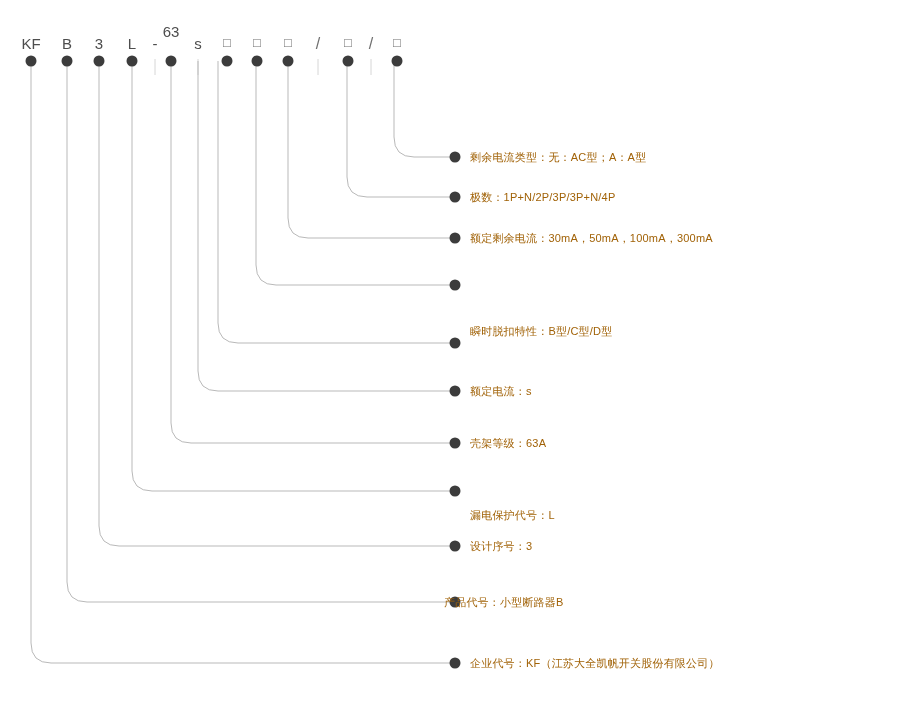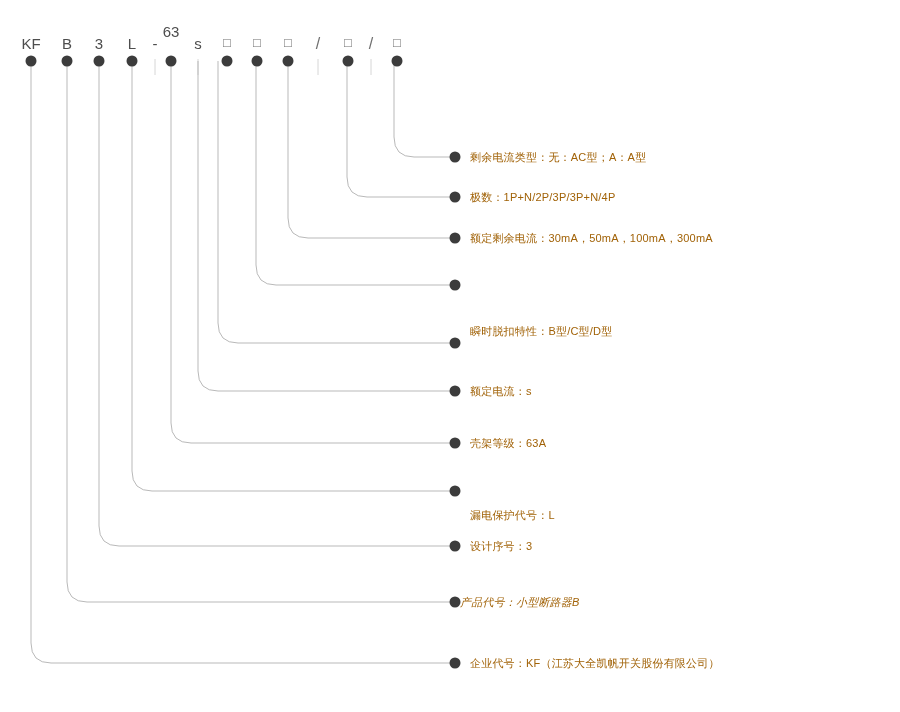--- a/index.html
+++ b/index.html
@@ -121,17 +121,17 @@
   <div id="labels-layer">
       <div class="leaf-label" style="left: 470px; top: 146px;"><span>剩余电流类型：无：AC型；A：A型</span></div>
       <div class="leaf-label" style="left: 470px; top: 186px;"><span>极数：1P+N/2P/3P/3P+N/4P</span></div>
       <div class="leaf-label" style="left: 470px; top: 227px;"><span>额定剩余电流：30mA，50mA，100mA，300mA</span></div>
       <div class="leaf-label" style="left: 470px; top: 274px;"></div>
       <div class="leaf-label" style="left: 470px; top: 320px;"><span>瞬时脱扣特性：B型/C型/D型</span></div>
       <div class="leaf-label" style="left: 470px; top: 380px;"><span>额定电流：s</span></div>
       <div class="leaf-label" style="left: 470px; top: 432px;"><span>壳架等级：63A</span></div>
       <div class="leaf-label" style="left: 470px; top: 504px;"><span>漏电保护代号：L</span></div>
       <div class="leaf-label" style="left: 470px; top: 535px;"><span>设计序号：3</span></div>
-      <div class="leaf-label" style="left: 460px; top: 591px; font-style: italic;"><span>产品代号：小型断路器B</span></div>
+      <div class="leaf-label" style="left: 444px; top: 591px;"><span>产品代号：小型断路器B</span></div>
       <div class="leaf-label" style="left: 470px; top: 652px;"><span>企业代号：KF（江苏大全凯帆开关股份有限公司）</span></div>
     </div>
 
 </div>
 
 </body></html>

